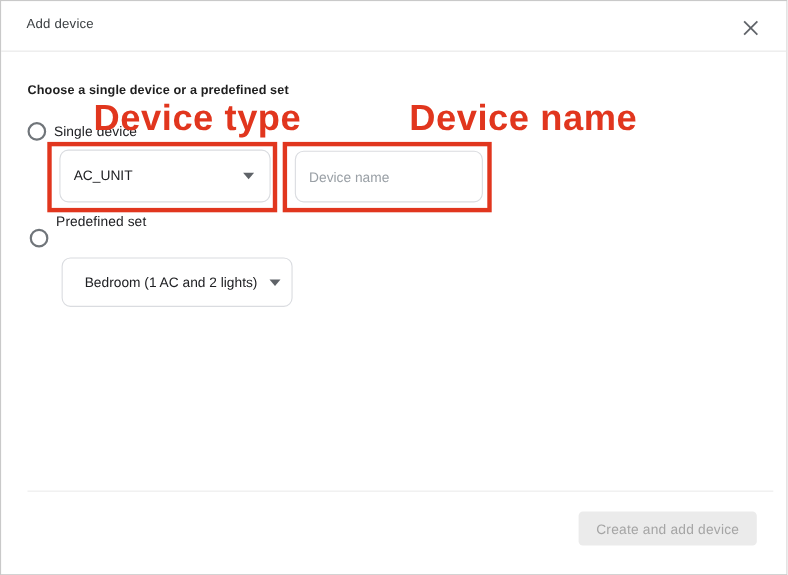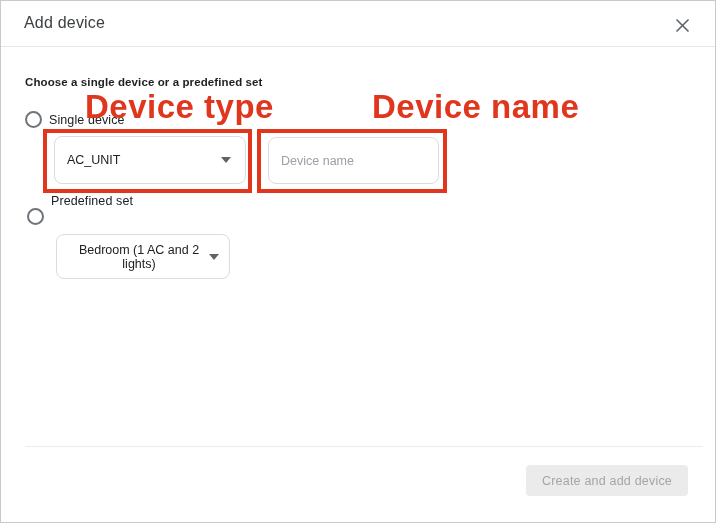--- a/index.html
+++ b/index.html
@@ -5,21 +5,21 @@
   html,body{margin:0;padding:0;background:#fff;}
   .stage{
     position:relative;width:716px;height:523px;
     font-family:"Liberation Sans","DejaVu Sans",sans-serif;
     background:#fff;box-sizing:border-box;
     border:1px solid #c9c9c9;overflow:hidden;
   }
   
   .dlg-title{
     position:absolute;left:23px;top:13px;margin:0;
-    font-size:16px;font-weight:400;color:#3c4043;letter-spacing:.2px;
+    font-size:12px;font-weight:400;color:#3c4043;letter-spacing:.2px;
   }
   .close-btn{
     position:absolute;left:668px;top:11px;width:26px;height:26px;
     background:transparent;border:none;padding:0;cursor:pointer;
     display:flex;align-items:center;justify-content:center;
   }
   .hdr-divider{
     position:absolute;left:0;top:45px;width:716px;height:1px;background:#e7e7e7;
   }
   
@@ -40,21 +40,21 @@
   .radio2{left:26px;top:207px;}
   .radio2-label{left:50px;top:193px;}
   
   .field{
     position:absolute;background:#fff;border:1px solid #dadce0;border-radius:8px;
     box-sizing:border-box;display:flex;align-items:center;
     font-size:12.5px;color:#202124;text-align:center;
   }
   .select{cursor:pointer;justify-content:space-between;padding:0 14px 0 12px;}
   .select-devtype{left:53px;top:135px;width:192px;height:48px;}
-  .select-predef{left:55px;top:233px;width:174px;height:45px;padding-right:10px;padding-left:20px;}
+  .select-predef{left:55px;top:233px;width:210px;height:45px;padding-right:10px;padding-left:20px;}
   .caret{
     width:0;height:0;flex:0 0 auto;margin-left:8px;
     border-left:5px solid transparent;border-right:5px solid transparent;
     border-top:6px solid #5f6368;
   }
   .text-input{
     position:absolute;left:267px;top:136px;width:171px;height:47px;
     border:1px solid #dadce0;border-radius:8px;box-sizing:border-box;
     padding:0 12px;font-size:12.5px;color:#202124;outline:none;
     font-family:"Liberation Sans","DejaVu Sans",sans-serif;background:#fff;

